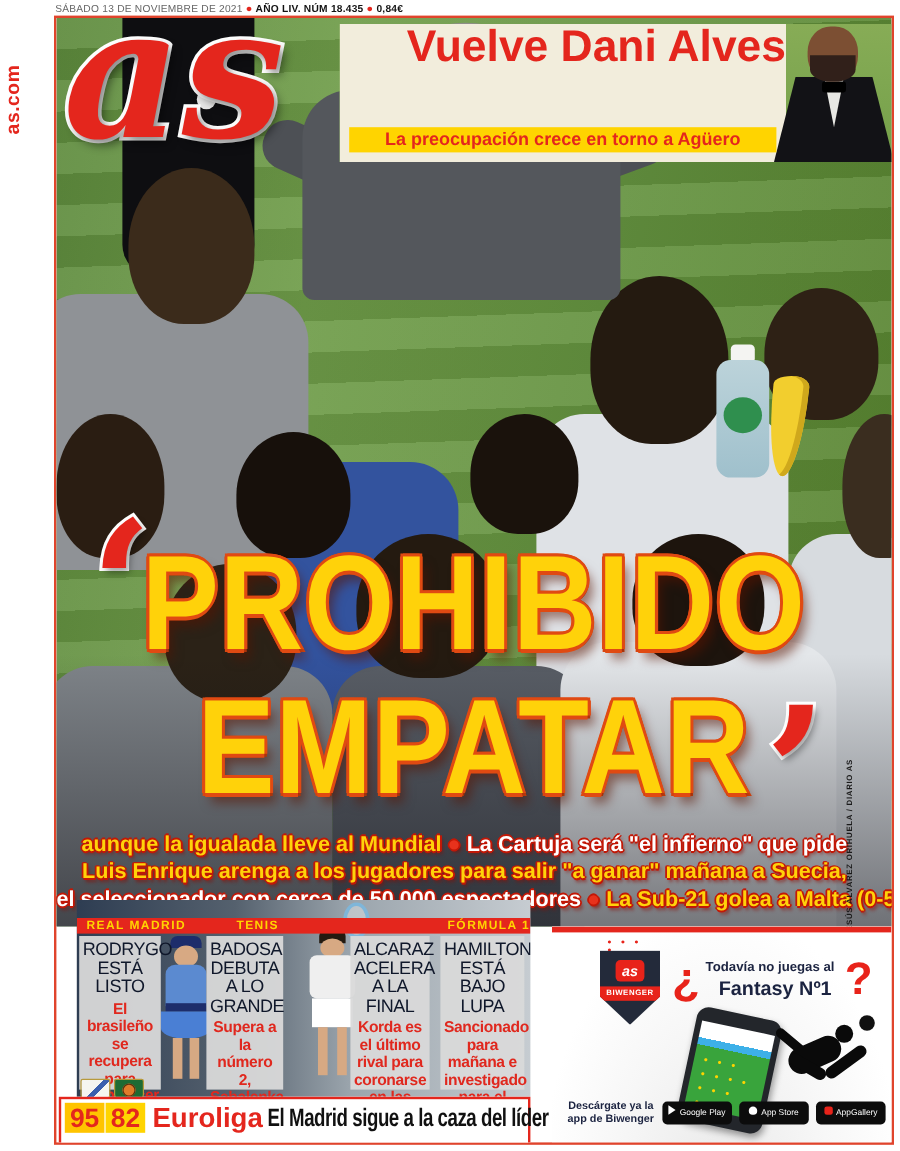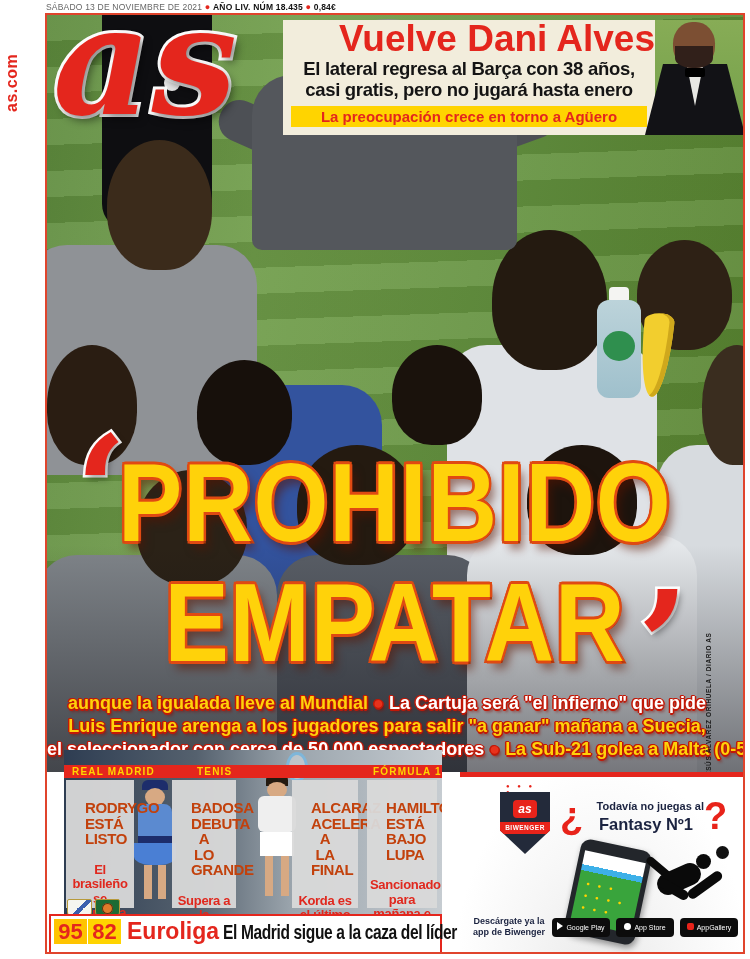--- a/index.html
+++ b/index.html
@@ -104,21 +104,21 @@
 
   
   #briefs{left:17px;top:735px;width:378px;height:164px;overflow:hidden;
           background:linear-gradient(90deg,#2e3d52 0%,#55616e 35%,#9aa4ac 60%,#c6ccd1 100%);}
   #briefs-strip{left:0;top:15px;width:378px;height:13px;background:#e4261d;}
   .strip-label{top:16px;color:#ffd400;font-weight:bold;font-size:10px;letter-spacing:1.2px;white-space:nowrap;}
   #label-rm{left:8px;}
   #label-tenis{left:133px;}
   #label-f1{left:309px;}
   .card{top:30px;height:128px;background:rgba(217,217,217,.95);text-align:center;padding:4px 3px;box-sizing:border-box;}
-  .card h3{margin:16px;color:#c2410c;font-weight:bold;font-size:15px;line-height:15.5px;letter-spacing:-.4px;}
+  .card h3{margin:0;color:#0f172a;font-weight:normal;font-size:15px;line-height:15.5px;letter-spacing:-.4px;}
   .card p{margin:3px 0 0;color:#e0281e;font-weight:bold;font-size:13px;line-height:14.5px;letter-spacing:-.3px;}
   #card1{left:2px;width:68px;}
   #card2{left:108px;width:64px;}
   #card3{left:228px;width:66px;}
   #card4{left:303px;width:70px;}
 
   
   .badosa-visor{left:78px;top:30px;width:26px;height:10px;background:#1d2d6b;border-radius:6px 6px 0 0;}
   .badosa-face{left:81px;top:38px;width:20px;height:18px;background:#d7a983;border-radius:50%;}
   .badosa-top{left:74px;top:54px;width:34px;height:36px;background:#5b8ad0;border-radius:8px 8px 2px 2px;}
@@ -156,21 +156,21 @@
   .shield{left:40px;top:20px;width:50px;height:62px;background:#232a3a;
           clip-path:polygon(0 0,100% 0,100% 62%,50% 100%,0 62%);}
   .shield-as{position:absolute;left:13px;top:8px;width:24px;height:18px;background:#e8231a;border-radius:4px;
              color:#fff;font-weight:bold;font-size:12px;line-height:18px;text-align:center;font-style:italic;}
   .shield-banner{position:absolute;left:-4px;top:30px;width:58px;height:12px;background:#e8231a;
                  color:#fff;font-weight:bold;font-size:6.5px;line-height:12px;text-align:center;letter-spacing:.5px;}
   .shield-dots{left:46px;top:11px;width:40px;height:6px;color:#e8231a;font-size:6px;letter-spacing:3px;line-height:6px;}
   .q-mark{top:22px;color:#e8231a;font-weight:bold;font-size:38px;line-height:44px;}
   #q-open{left:100px;}
   #q-close{left:244px;}
-  #ad-line1{left:128px;top:28px;width:116px;text-align:right;color:#1b2340;font-weight:bold;font-size:11px;}
+  #ad-line1{left:128px;top:28px;width:116px;text-align:left;color:#1b2340;font-weight:bold;font-size:11px;}
   #ad-line2{left:128px;top:43px;width:116px;text-align:center;color:#1b2340;font-weight:bold;font-size:16.5px;}
   .phone{left:112px;top:72px;width:72px;height:96px;background:#23262b;border-radius:10px;
          transform:rotate(12deg);box-shadow:2px 3px 6px rgba(0,0,0,.4);}
   .phone-screen{position:absolute;left:5px;top:12px;width:62px;height:72px;background:
       linear-gradient(180deg,#fff 0 14px,#3db0e8 14px 20px,#39a43c 20px 100%);}
   .phone-pitch-dots{position:absolute;left:8px;top:26px;width:56px;height:54px;color:#ffd400;font-size:6px;
       line-height:12px;letter-spacing:8px;overflow:hidden;}
   .sil-torso{left:196px;top:96px;width:46px;height:22px;background:#0a0a0a;border-radius:12px;transform:rotate(-24deg);}
   .sil-head{left:236px;top:82px;width:15px;height:15px;background:#0a0a0a;border-radius:50%;}
   .sil-leg1{left:225px;top:108px;width:40px;height:10px;background:#0a0a0a;border-radius:6px;transform:rotate(-36deg);}
@@ -252,24 +252,20 @@
   <div class="abs" id="as-logo">as</div>
 
   <div class="abs" id="alves-box">
     <div class="abs" id="alves-panel"></div>
     <div class="abs alves-fig-body"></div>
     <div class="abs alves-fig-shirt"></div>
     <div class="abs alves-fig-bow"></div>
     <div class="abs alves-fig-head"></div>
     <div class="abs alves-fig-beard"></div>
     <div class="abs" id="alves-head">Vuelve Dani Alves</div>
-    <div class="abs" id="alves-sub">
-      <span>El lateral regresa al Barça con 38 años,</span><br>
-      <span>casi gratis, pero no jugará hasta enero</span>
-    </div>
     <div class="abs" id="alves-kicker">La preocupación crece en torno a Agüero</div>
   </div>
 
   <div class="abs big-quote" id="quote-open">‘</div>
   <div class="abs headline-line" id="hl1"><span class="squeeze">PROHIBIDO</span></div>
   <div class="abs headline-line" id="hl2"><span class="squeeze">EMPATAR</span></div>
   <div class="abs big-quote" id="quote-close">’</div>
 
   <div class="abs" id="deck">
       <div class="deck-line"><span class="seg-yellow">aunque la igualada lleve al Mundial </span><span class="seg-red">● </span><span class="seg-white">La Cartuja será "el infierno" que pide</span></div>

